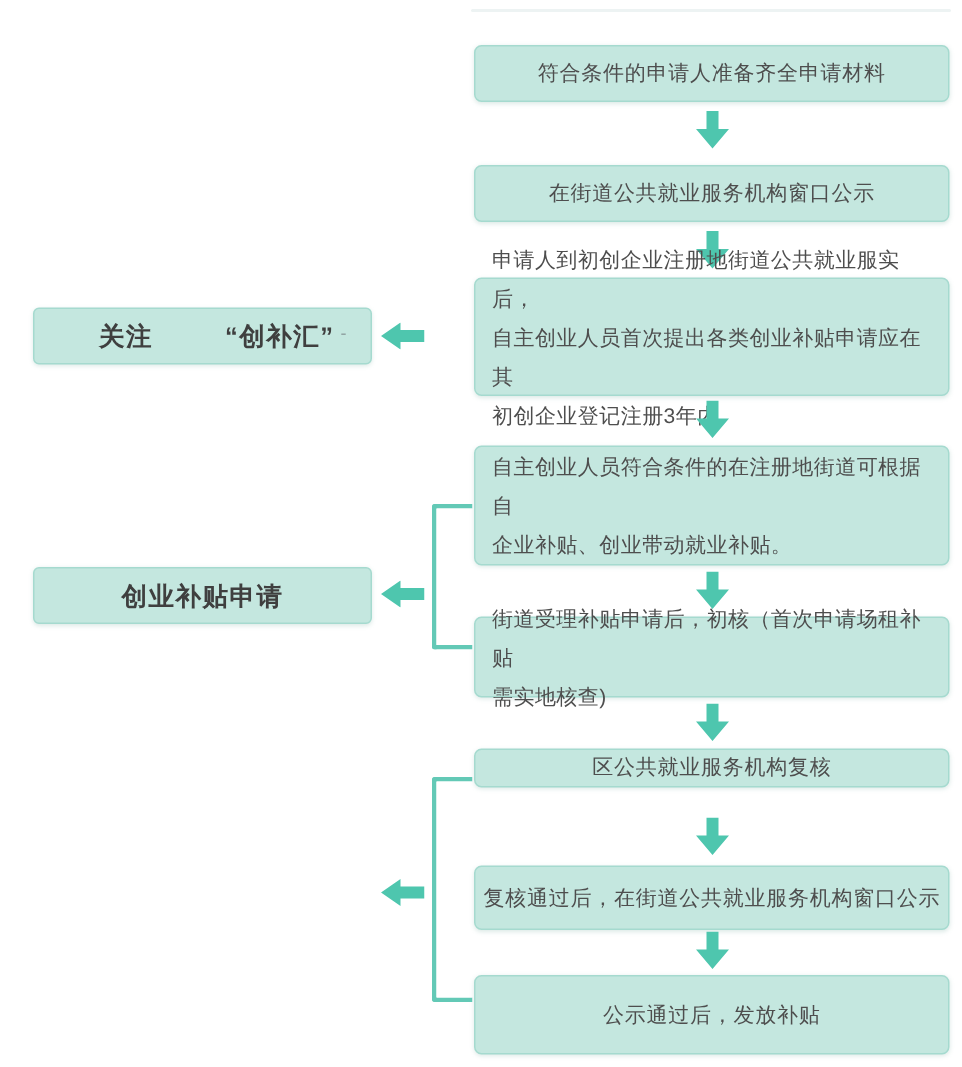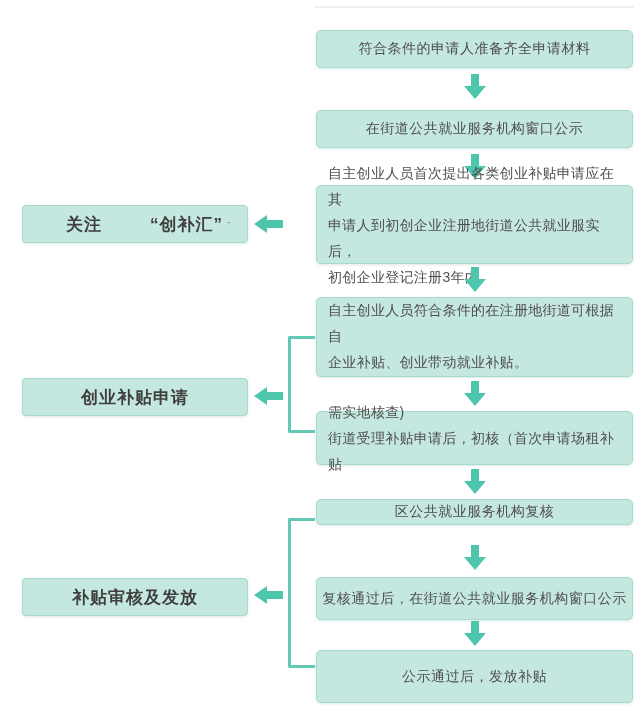--- a/index.html
+++ b/index.html
@@ -125,45 +125,45 @@
   <div class="flow-box center" style="top:110px;height:38px;">
     <span>在街道公共就业服务机构窗口公示</span>
   </div>
 
   <svg class="down-arrow" style="top:154px;" viewBox="0 0 26 26">
     <path fill="currentColor" d="M9 0 H17 V12 H24 L13 25 L2 12 H9 Z"></path>
   </svg>
 
   <div class="flow-box multiline" style="top:185px;height:79px;">
     <div class="lines">
+      <div>申请人到初创企业注册地街道公共就业服实后，</div>
       <div>自主创业人员首次提出各类创业补贴申请应在其</div>
-      <div>申请人到初创企业注册地街道公共就业服实后，</div>
       <div>初创企业登记注册3年内</div>
     </div>
   </div>
 
   <svg class="down-arrow" style="top:267px;" viewBox="0 0 26 26">
     <path fill="currentColor" d="M9 0 H17 V12 H24 L13 25 L2 12 H9 Z"></path>
   </svg>
 
-  <div class="flow-box multiline" style="top:297px;height:80px;font-family:Liberation Mono, monospace;">
+  <div class="flow-box multiline" style="top:297px;height:80px;">
     <div class="lines">
       <div>自主创业人员符合条件的在注册地街道可根据自</div>
       <div>企业补贴、创业带动就业补贴。</div>
     </div>
   </div>
 
   <svg class="down-arrow" style="top:381px;" viewBox="0 0 26 26">
     <path fill="currentColor" d="M9 0 H17 V12 H24 L13 25 L2 12 H9 Z"></path>
   </svg>
 
   <div class="flow-box multiline" style="top:411px;height:54px;">
     <div class="lines">
+      <div>街道受理补贴申请后，初核（首次申请场租补贴</div>
       <div>需实地核查)</div>
-      <div>街道受理补贴申请后，初核（首次申请场租补贴</div>
     </div>
   </div>
 
   <svg class="down-arrow" style="top:469px;" viewBox="0 0 26 26">
     <path fill="currentColor" d="M9 0 H17 V12 H24 L13 25 L2 12 H9 Z"></path>
   </svg>
 
   <div class="flow-box center" style="top:499px;height:26px;">
     <span>区公共就业服务机构复核</span>
   </div>
@@ -200,17 +200,14 @@
   <div class="side-box follow" style="top:205px;">
     <span>关注</span>
     <span class="quoted">“创补汇”</span>
     <span class="tiny-mark">-</span>
   </div>
 
   <div class="side-box" style="top:378px;font-family:Liberation Mono, monospace;">
     <span>创业补贴申请</span>
   </div>
 
-  <div class="side-box" style="top:578px;">
-    <span>补贴审核及发放</span>
-  </div>
 
 </div>
 
 </body></html>

